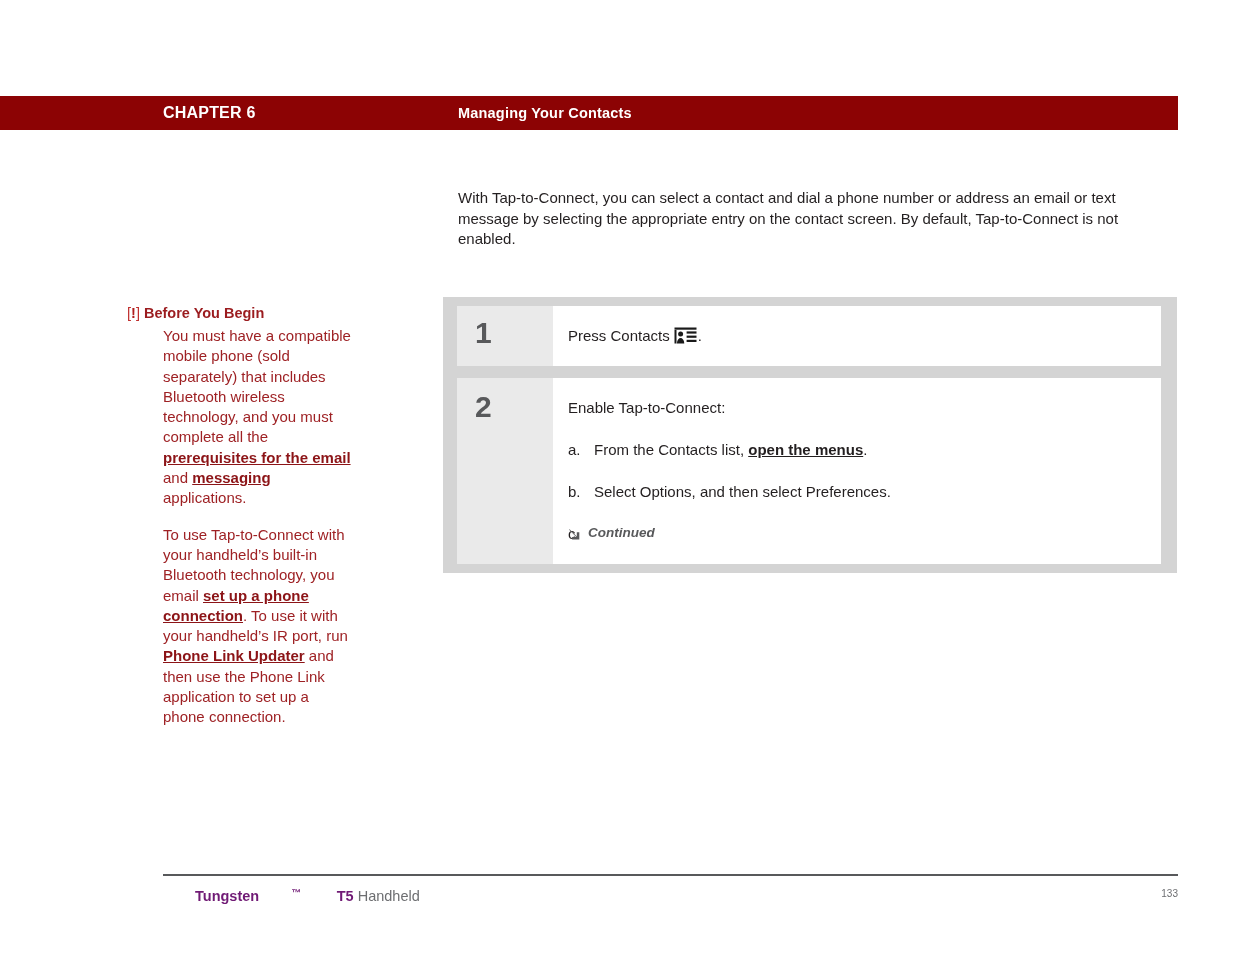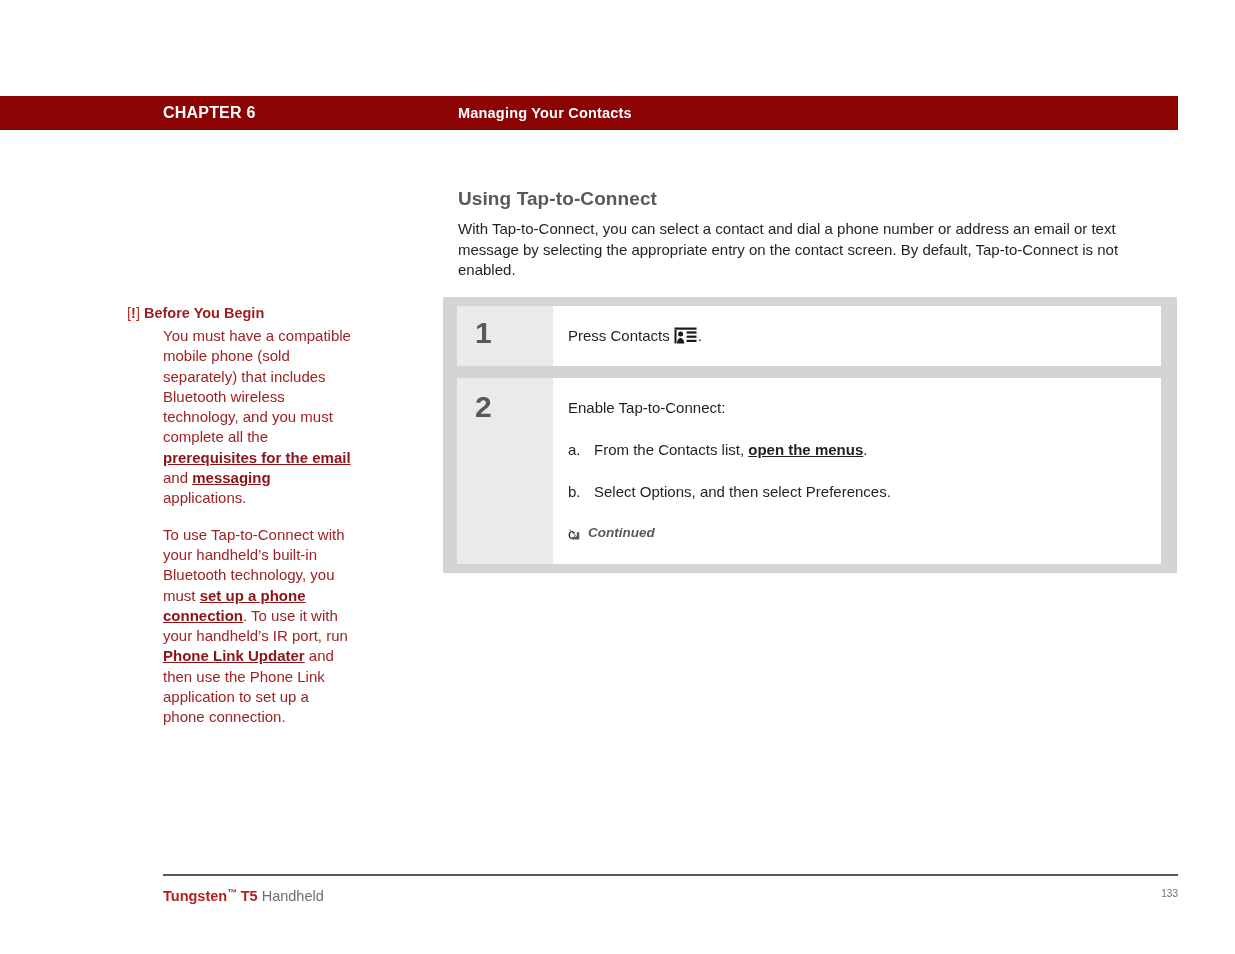--- a/index.html
+++ b/index.html
@@ -222,21 +222,22 @@
     position: absolute;
     left: 0;
     top: 0;
     font-size: 14.5px;
     color: #6d6e71;
     line-height: 20px;
     white-space: nowrap;
   }
   .footer-left .brand {
     font-weight: bold;
-    color: #b91c1c;
+    color: #701a75;
+    margin-left: 32px;
   }
   .footer-left .tm {
     font-size: 9.5px;
     vertical-align: 5px;
     font-weight: bold;
   }
   .footer-page {
     position: absolute;
     right: 0;
     top: 2px;
@@ -253,26 +254,25 @@
   <span class="chapter-title">Managing Your Contacts</span>
 </div>
 
 <div class="sidebar">
   <div class="sidebar-heading">
     <span class="bang-bracket">[</span><span class="bang">!</span><span class="bang-bracket">]</span>
     <span>Before You Begin</span>
   </div>
   <div class="sidebar-body">
     <p><span>You must have a compatible mobile phone (sold separately) that includes Bluetooth wireless technology, and you must complete all the </span><span class="xref">prerequisites for the email</span><span> and </span><span class="xref">messaging</span><span> applications.</span></p>
-    <p><span>To use Tap-to-Connect with your handheld’s built-in Bluetooth technology, you must </span><span class="xref">set up a phone connection</span><span>. To use it with your handheld’s IR port, run </span><span class="xref">Phone Link Updater</span><span> and then use the Phone Link application to set up a phone connection.</span></p>
+    <p><span>To use Tap-to-Connect with your handheld’s built-in Bluetooth technology, you email </span><span class="xref">set up a phone connection</span><span>. To use it with your handheld’s IR port, run </span><span class="xref">Phone Link Updater</span><span> and then use the Phone Link application to set up a phone connection.</span></p>
   </div>
 </div>
 
 <div class="main">
-  <h1 class="page-heading">Using Tap-to-Connect</h1>
   <p class="intro">With Tap-to-Connect, you can select a contact and dial a phone number or address an email or text message by selecting the appropriate entry on the contact screen. By default, Tap-to-Connect is not enabled.</p>
 </div>
 
 <div class="steps">
 
   <div class="step step-1">
     <div class="step-num">1</div>
     <div class="step-body">
       <p class="step-line"><span>Press Contacts</span><span class="contacts-icon"><svg viewBox="0 0 23 17" width="23" height="17" aria-hidden="true">
               <rect x="0.5" y="0.5" width="22" height="2.2" fill="#1a1a1a"></rect>

